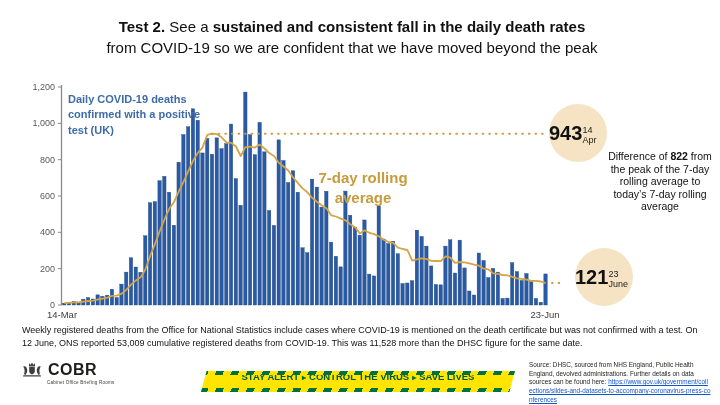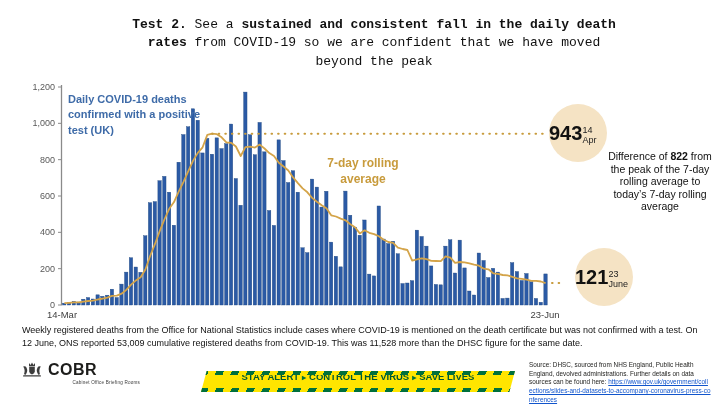--- a/index.html
+++ b/index.html
@@ -1,36 +1,36 @@
 <!DOCTYPE html>
 <html><head>
 <meta charset="utf-8">
 <style>
   html,body{margin:0;padding:0;background:#fff;}
   .slide{position:relative;width:720px;height:405px;background:#fff;overflow:hidden;
          font-family:"Liberation Sans",sans-serif;color:#1a1a1a;}
-  .title{position:absolute;left:124px;top:16px;width:500px;text-align:center;
-         font-size:13px;line-height:1.42;color:#111;font-family:Liberation Mono, monospace;}
+  .title{position:absolute;left:102px;top:16px;width:500px;text-align:center;
+         font-size:15px;line-height:1.42;color:#111;}
   .title b{font-weight:bold;}
   .chart-label{position:absolute;left:68px;top:92px;width:152px;font-size:11px;
          font-weight:bold;color:#3E6BA8;line-height:1.4;}
-  .avg-label{position:absolute;left:316px;top:156px;width:94px;text-align:center;
-         font-size:12px;font-weight:bold;color:#C89B3C;line-height:1.3;}
+  .avg-label{position:absolute;left:316px;top:168px;width:94px;text-align:center;
+         font-size:15px;font-weight:bold;color:#C89B3C;line-height:1.3;}
   .circle{position:absolute;width:58px;height:58px;border-radius:50%;background:#F5E3C4;
          display:flex;flex-direction:row;align-items:center;justify-content:center;}
   .circle .num{font-size:20px;font-weight:bold;color:#111;line-height:1;}
   .circle .date{font-size:9px;color:#222;margin-top:4px;}
   .circle-943{left:549px;top:104px;}
   .circle-121{left:575px;top:248px;}
   .side-note{position:absolute;left:604px;top:150px;width:112px;text-align:center;
          font-size:10.5px;line-height:1.2;color:#111;}
   .side-note b{font-weight:bold;margin-top:40px;}
   .footnote{position:absolute;left:22px;top:324px;width:676px;font-size:9px;
          line-height:1.45;color:#111;}
-  .cobr{position:absolute;left:20px;top:360px;width:120px;text-align:right;}
+  .cobr{position:absolute;left:20px;top:360px;width:120px;}
   .cobr-row{display:flex;align-items:center;gap:4px;}
   .cobr-name{font-size:16px;font-weight:bold;letter-spacing:0.5px;color:#1d1d1b;}
   .cobr-sub{font-size:4.6px;color:#3a3a3a;margin-top:1px;margin-left:27px;letter-spacing:0.2px;}
   .banner{position:absolute;left:201px;top:371px;width:314px;height:21px;background:#FFE500;
          clip-path:polygon(1.8% 0,100% 0,98.2% 100%,0 100%);
          display:flex;align-items:flex-start;justify-content:center;}
   .banner:before,.banner:after{content:"";position:absolute;left:0;right:0;height:4px;
          background:repeating-linear-gradient(115deg,#00703C 0 7px,#FFE500 7px 14px);}
   .banner:before{top:0;} .banner:after{bottom:0;}
   .banner-text{font-size:9.5px;font-weight:bold;color:#00582f;white-space:nowrap;}

